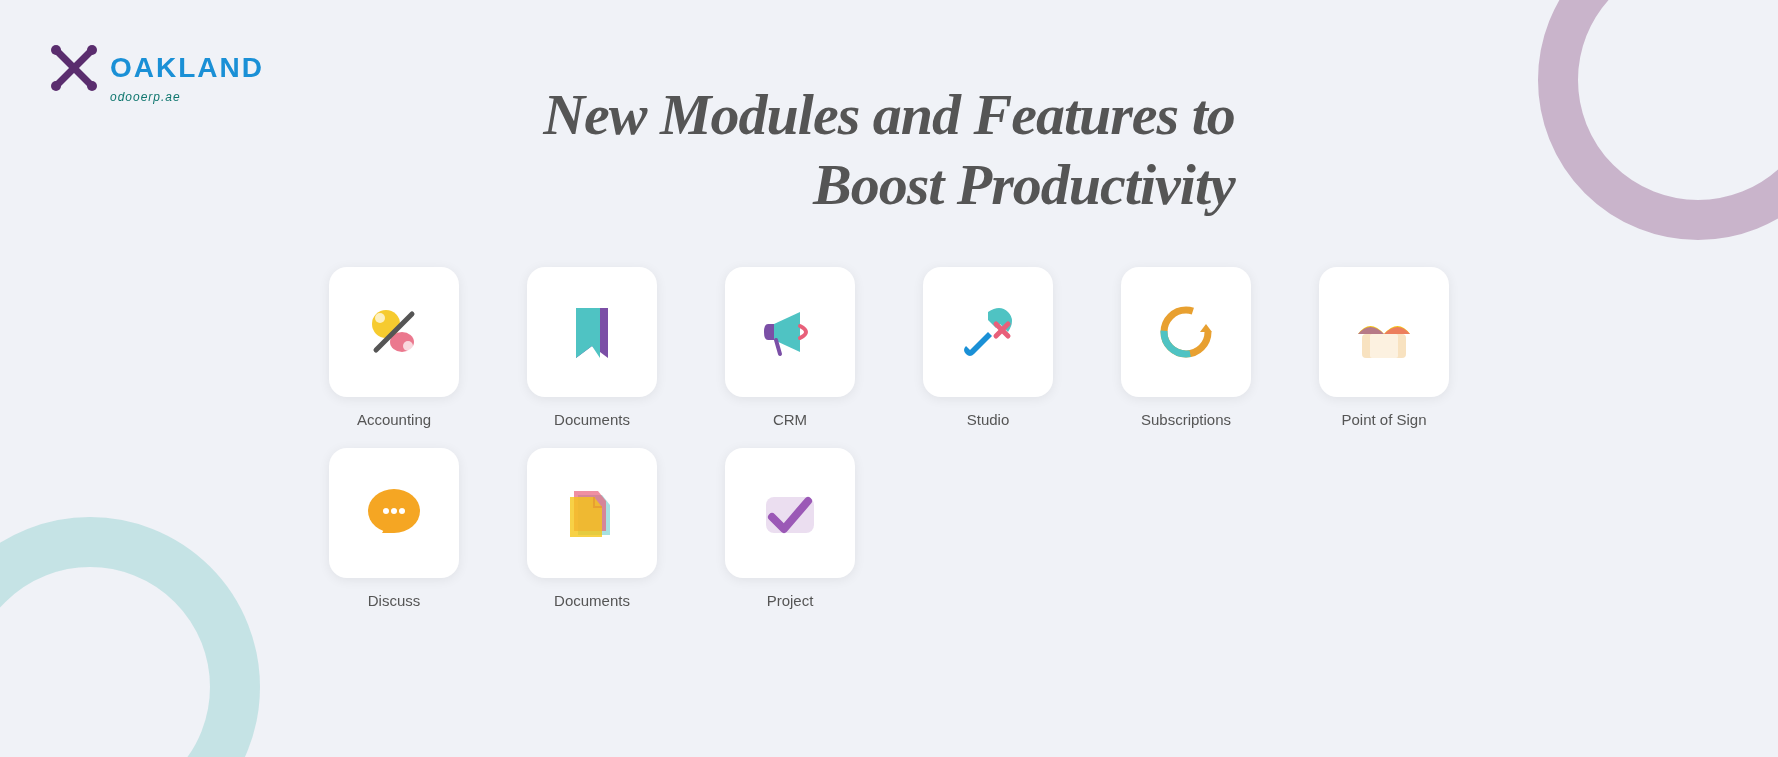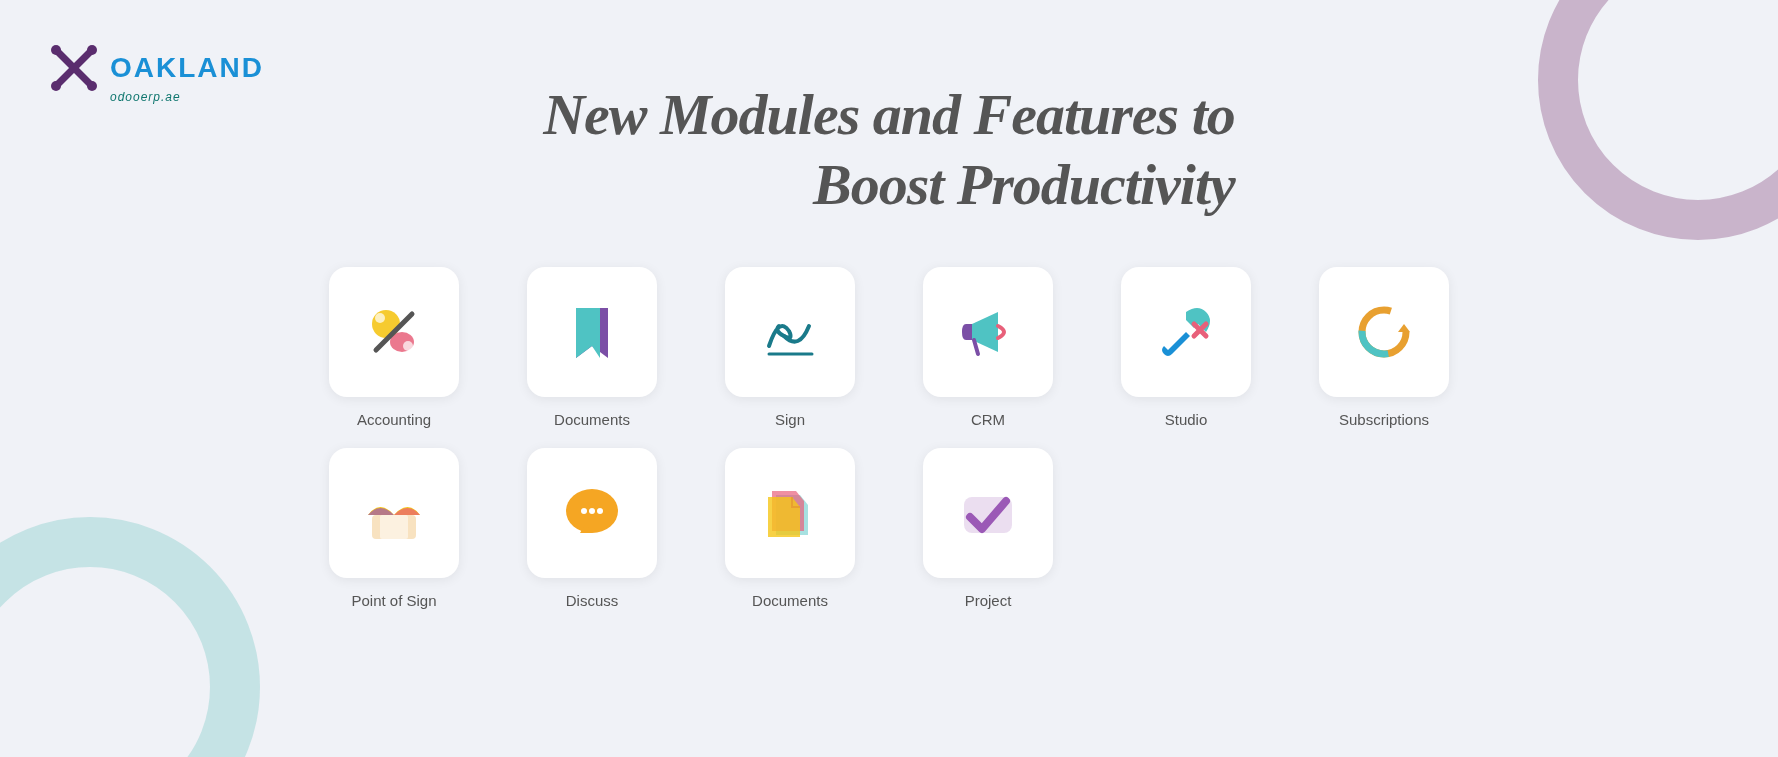--- a/index.html
+++ b/index.html
@@ -194,31 +194,20 @@
       <div class="module-icon-box">
         <svg class="icon-svg" viewBox="0 0 72 72" xmlns="http://www.w3.org/2000/svg">
 
           <path d="M20 12 H52 V62 L36 50 L20 62 Z" fill="#7b4fa6"></path>
           <path d="M20 12 H44 V62 L36 50 L20 62 Z" fill="#4fc3c3"></path>
         </svg>
       </div>
       <span class="module-label">Documents</span>
     </div>
 
-    <div class="module-item">
-      <div class="module-icon-box">
-        <svg class="icon-svg" viewBox="0 0 72 72" xmlns="http://www.w3.org/2000/svg">
-
-          <path d="M15 50 Q25 20 35 35 Q40 45 30 40 Q20 35 25 30" stroke="#1a7a8a" stroke-width="4" fill="none" stroke-linecap="round"></path>
-          <path d="M30 40 Q45 55 55 30" stroke="#1a7a8a" stroke-width="4" fill="none" stroke-linecap="round"></path>
-          <line x1="15" y1="58" x2="58" y2="58" stroke="#1a7a8a" stroke-width="3" stroke-linecap="round"></line>
-        </svg>
-      </div>
-      <span class="module-label">Sign</span>
-    </div>
 
     <div class="module-item">
       <div class="module-icon-box">
         <svg class="icon-svg" viewBox="0 0 72 72" xmlns="http://www.w3.org/2000/svg">
 
           <path d="M20 28 L46 16 L46 56 L20 44 Z" fill="#4fc3c3"></path>
           <path d="M14 28 H20 V44 H14 Q10 44 10 36 Q10 28 14 28 Z" fill="#7b4fa6"></path>
           <path d="M46 30 Q58 36 46 42" stroke="#e8607a" stroke-width="4" fill="none" stroke-linecap="round"></path>
           <line x1="22" y1="44" x2="26" y2="58" stroke="#7b4fa6" stroke-width="4" stroke-linecap="round"></line>
         </svg>

